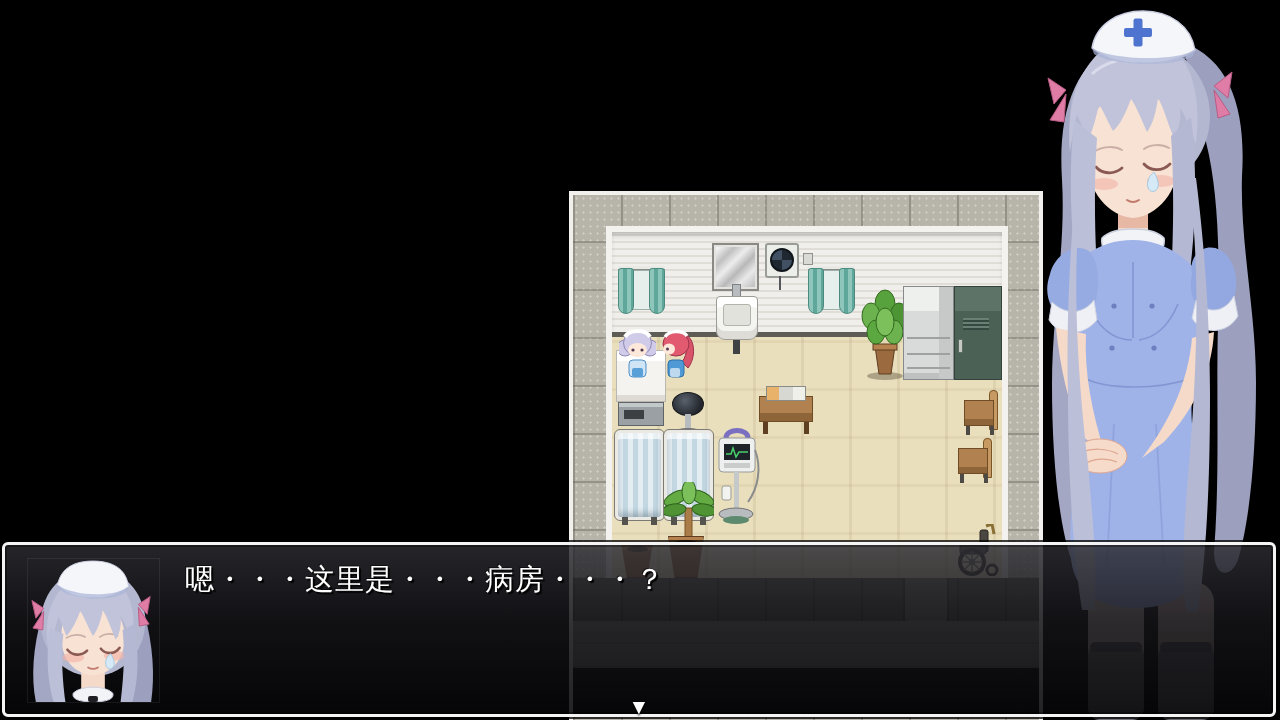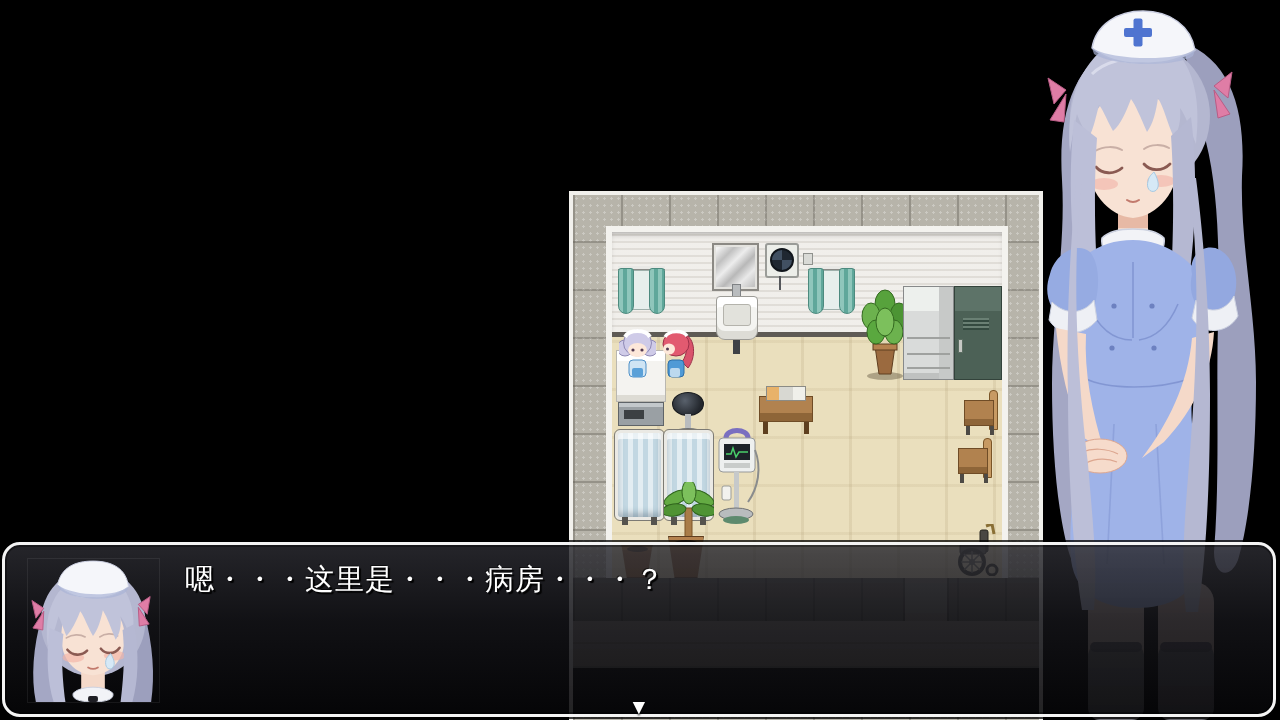--- a/index.html
+++ b/index.html
@@ -101,21 +101,21 @@
   .hall-wall{left:0;top:383px;right:0;height:43px;background:var(--hall-wall,#57544e);
       background-image:repeating-linear-gradient(90deg,rgba(0,0,0,.25) 0 2px,transparent 2px 48px);}
   .hall-floor{left:0;top:426px;right:0;height:47px;background:var(--hall-floor,#8b8780);
       background-image:repeating-linear-gradient(0deg,rgba(0,0,0,.12) 0 2px,transparent 2px 24px);}
   .hall-dark{left:0;top:473px;right:0;height:48px;background:#0a0a0a;}
   .hall-door{left:330px;top:383px;width:46px;height:94px;background:#76736c;
       border-left:2px solid #3e3c37;border-right:2px solid #3e3c37;}
 
   
   .dialogue{left:2px;top:542px;width:1274px;height:175px;
-      border:3px solid var(--window-border,#f4f4f4);border-radius:18px;
+      border:3px solid var(--window-border,#f4f4f4);border-radius:6px;
       background:linear-gradient(180deg,rgba(44,44,50,.84) 0%,rgba(20,20,24,.86) 45%,rgba(6,6,8,.88) 100%);
       box-shadow:0 0 0 2px rgba(0,0,0,.75), inset 0 0 0 2px rgba(0,0,0,.35);}
   .portrait{left:22px;top:13px;width:133px;height:145px;border:1px solid rgba(255,255,255,.07);}
   .dlg-text{left:180px;top:16px;width:1050px;color:var(--text,#fff);
       font-size:29px;line-height:36px;font-weight:500;letter-spacing:1px;
       text-shadow:2px 2px 1px rgba(0,0,0,.95),-1px -1px 0 rgba(0,0,0,.55);}
   .continue{left:50%;top:151px;transform:translateX(-50%);color:#fff;font-size:21px;line-height:1;
       text-shadow:0 2px 2px rgba(0,0,0,.8);}
 </style>
 </head>

